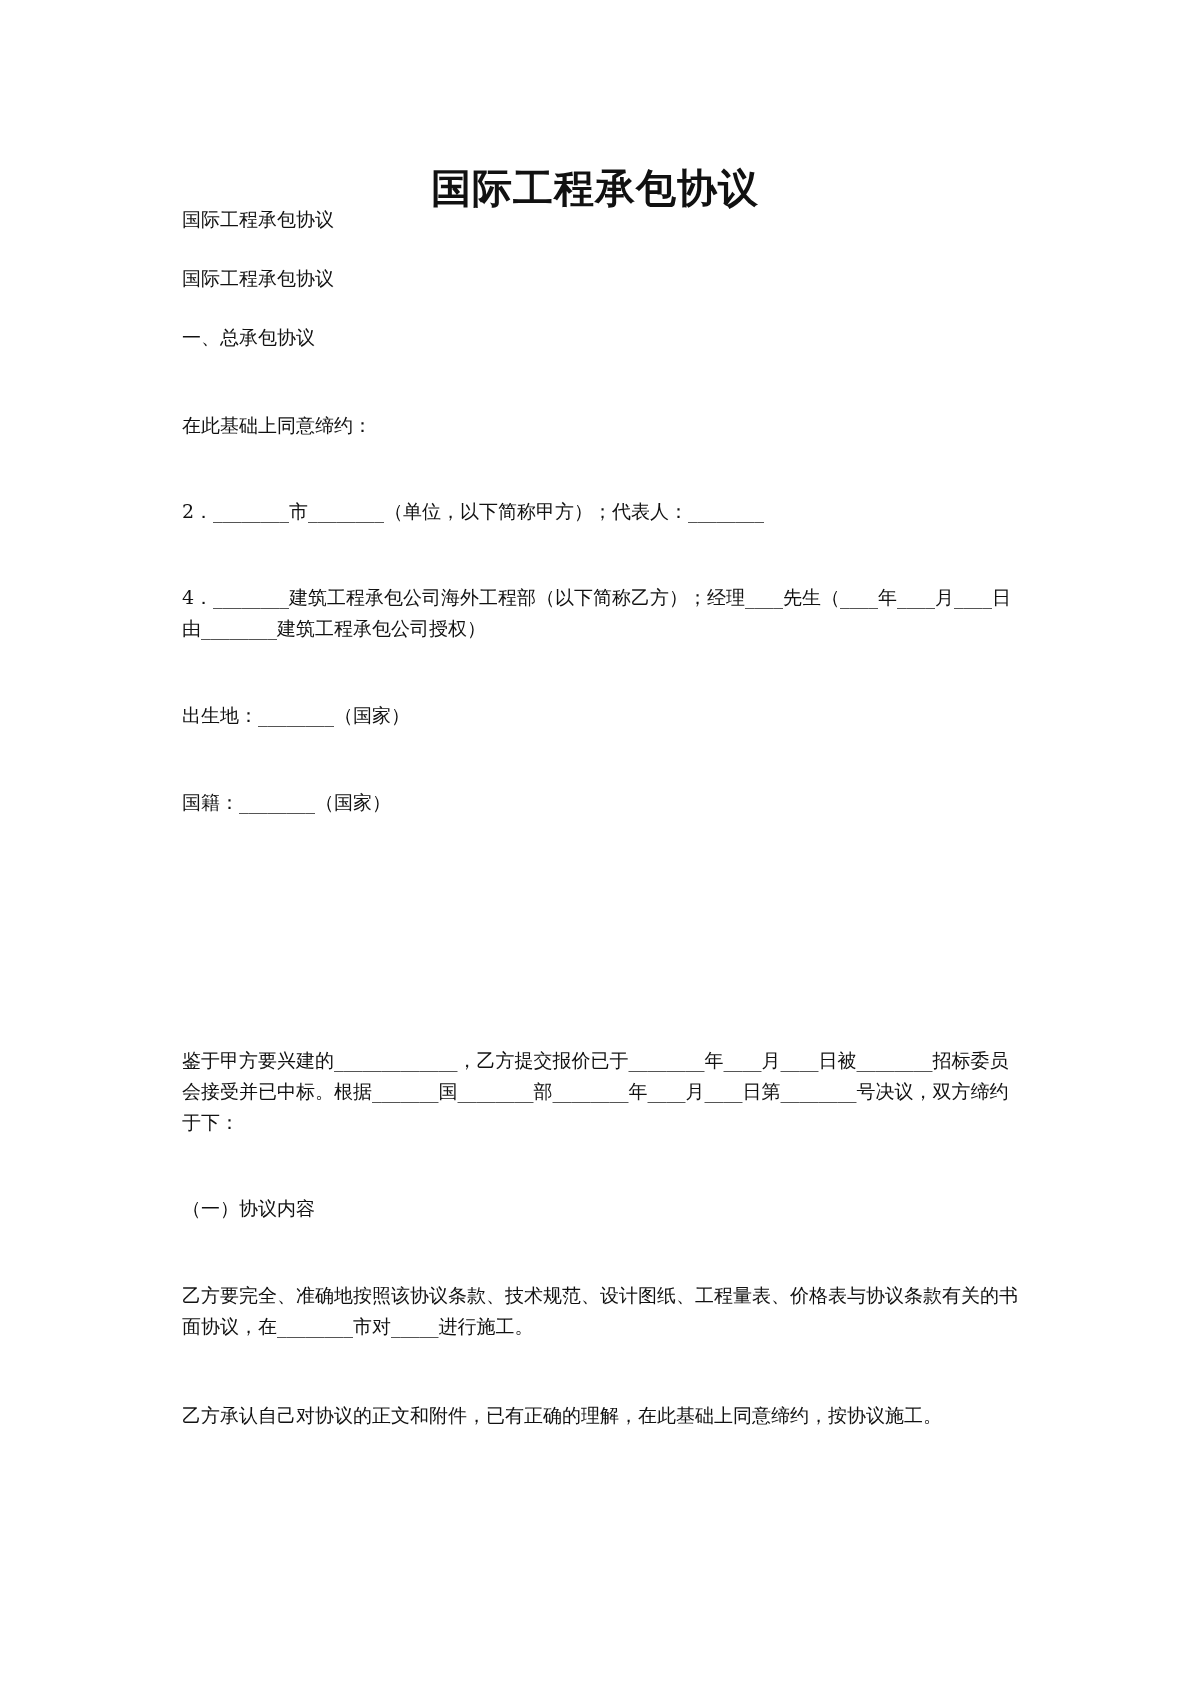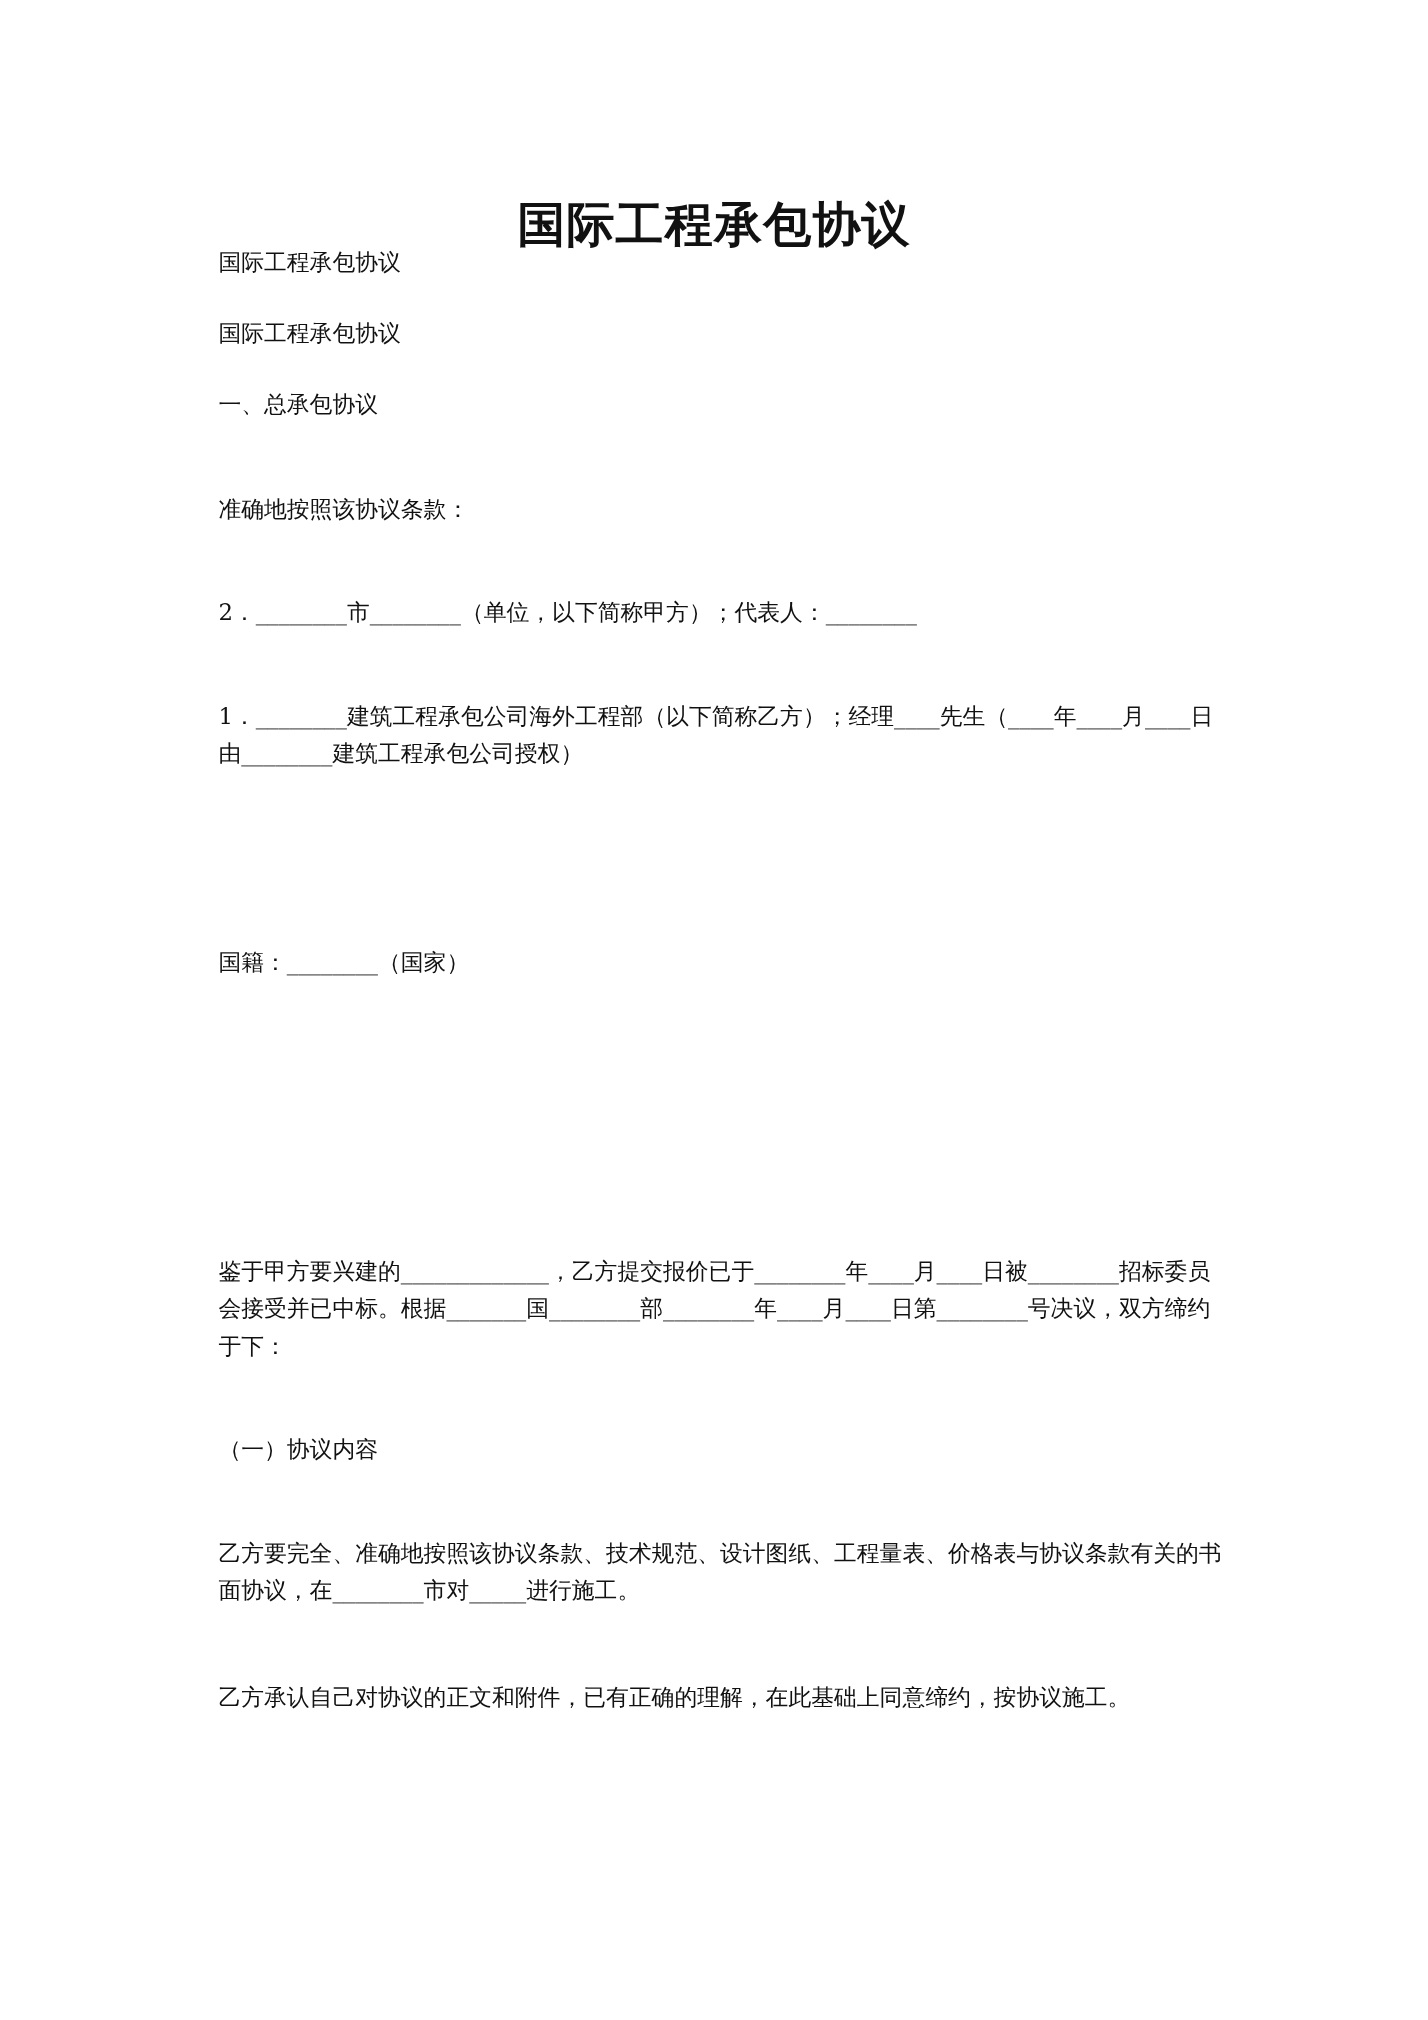--- a/index.html
+++ b/index.html
@@ -14,21 +14,22 @@
 </style>
 </head>
 <body>
 
 <div class="page">
   <div class="title">国际工程承包协议</div>
 
   <div class="p" style="top:204px">国际工程承包协议</div>
   <div class="p" style="top:263px">国际工程承包协议</div>
   <div class="p" style="top:322px">一、总承包协议</div>
-  <div class="p" style="top:410px">准确地按照该协议条款：</div>
+  <div class="p" style="top:410px">在此基础上同意缔约：</div>
   <div class="p" style="top:496px">2．________市________（单位，以下简称甲方）；代表人：________</div>
-  <div class="p" style="top:582px">1．________建筑工程承包公司海外工程部（以下简称乙方）；经理____先生（____年____月____日由________建筑工程承包公司授权）</div>
+  <div class="p" style="top:582px">4．________建筑工程承包公司海外工程部（以下简称乙方）；经理____先生（____年____月____日由________建筑工程承包公司授权）</div>
+  <div class="p" style="top:700px">出生地：________（国家）</div>
   <div class="p" style="top:787px">国籍：________（国家）</div>
   <div class="p" style="top:1045px">鉴于甲方要兴建的_____________，乙方提交报价已于________年____月____日被________招标委员会接受并已中标。根据_______国________部________年____月____日第________号决议，双方缔约于下：</div>
   <div class="p" style="top:1193px">（一）协议内容</div>
   <div class="p" style="top:1280px">乙方要完全、准确地按照该协议条款、技术规范、设计图纸、工程量表、价格表与协议条款有关的书面协议，在________市对_____进行施工。</div>
   <div class="p" style="top:1400px; width:860px">乙方承认自己对协议的正文和附件，已有正确的理解，在此基础上同意缔约，按协议施工。</div>
 </div>
 
 </body></html>

